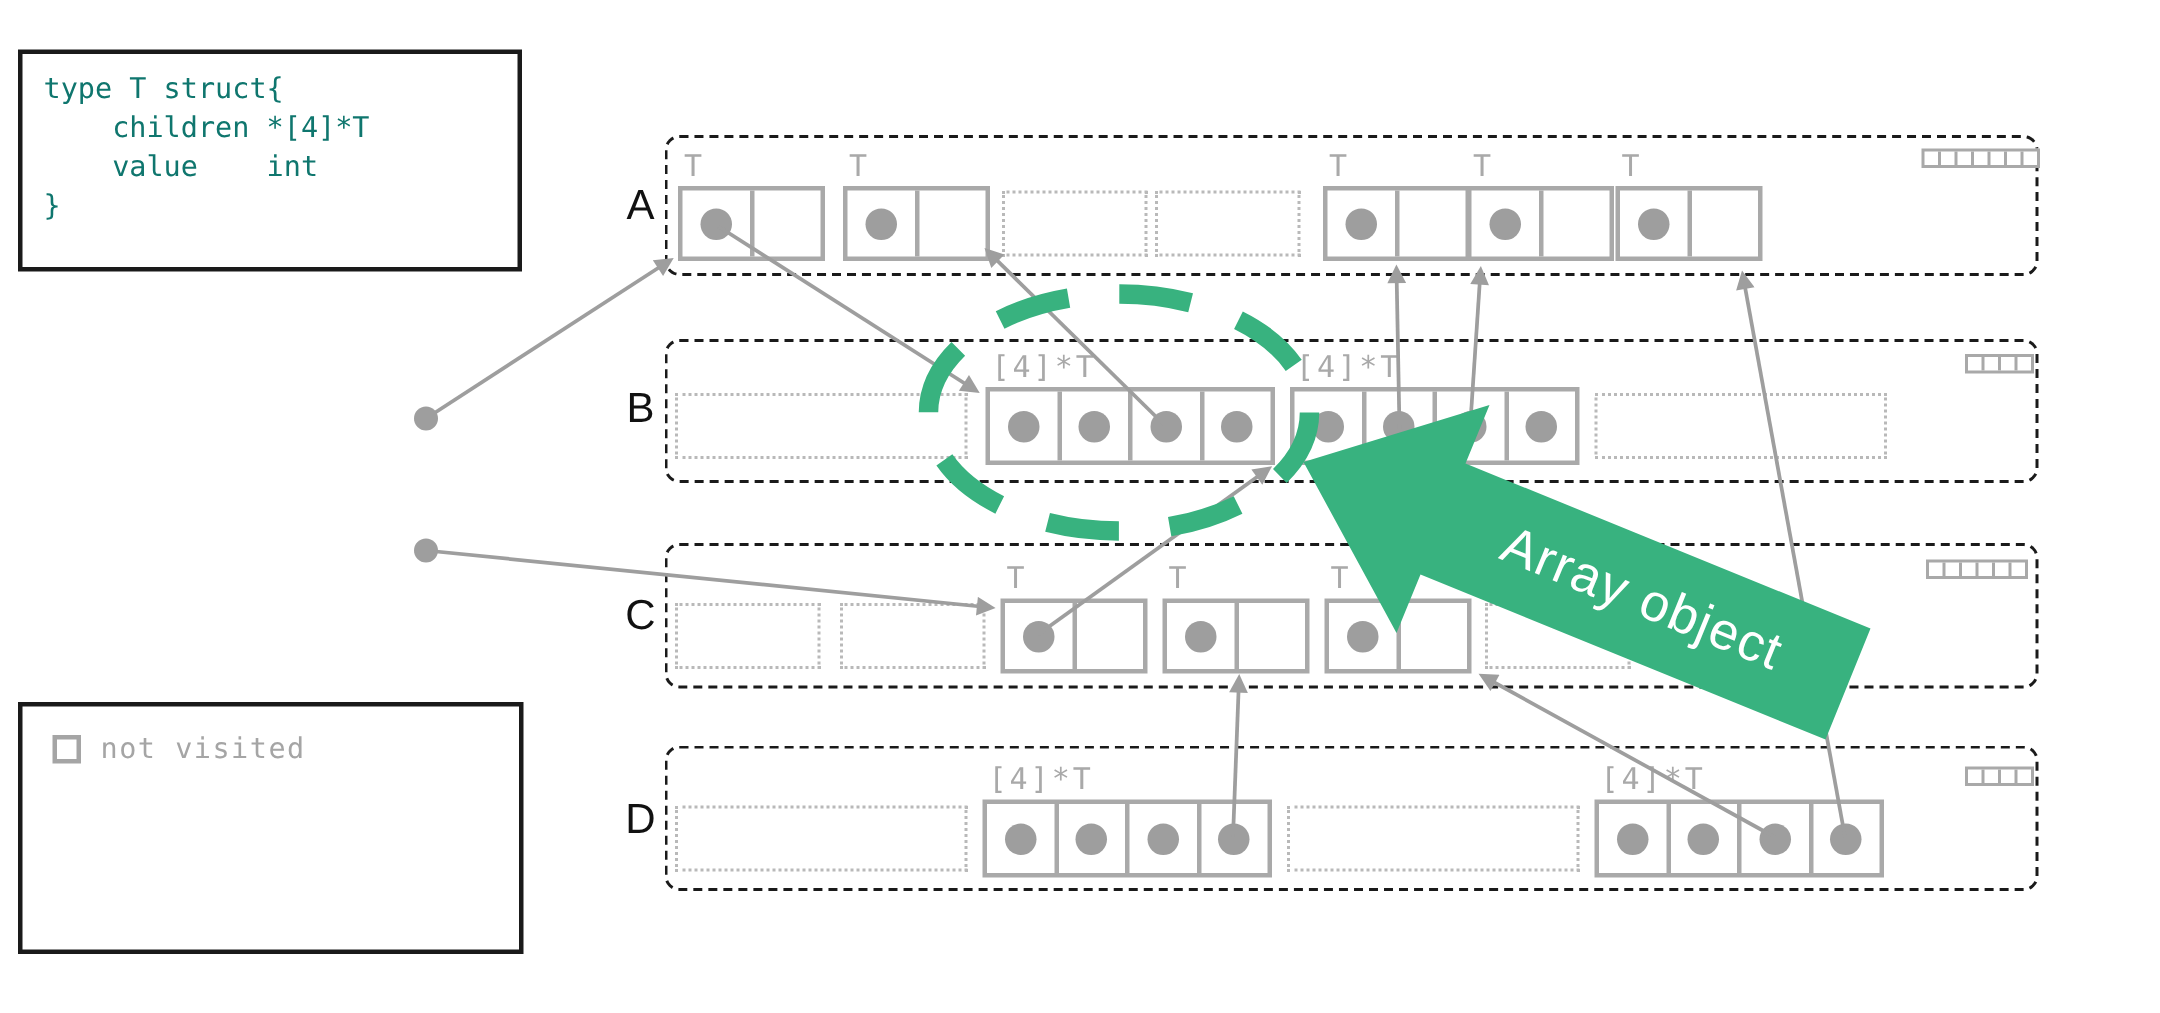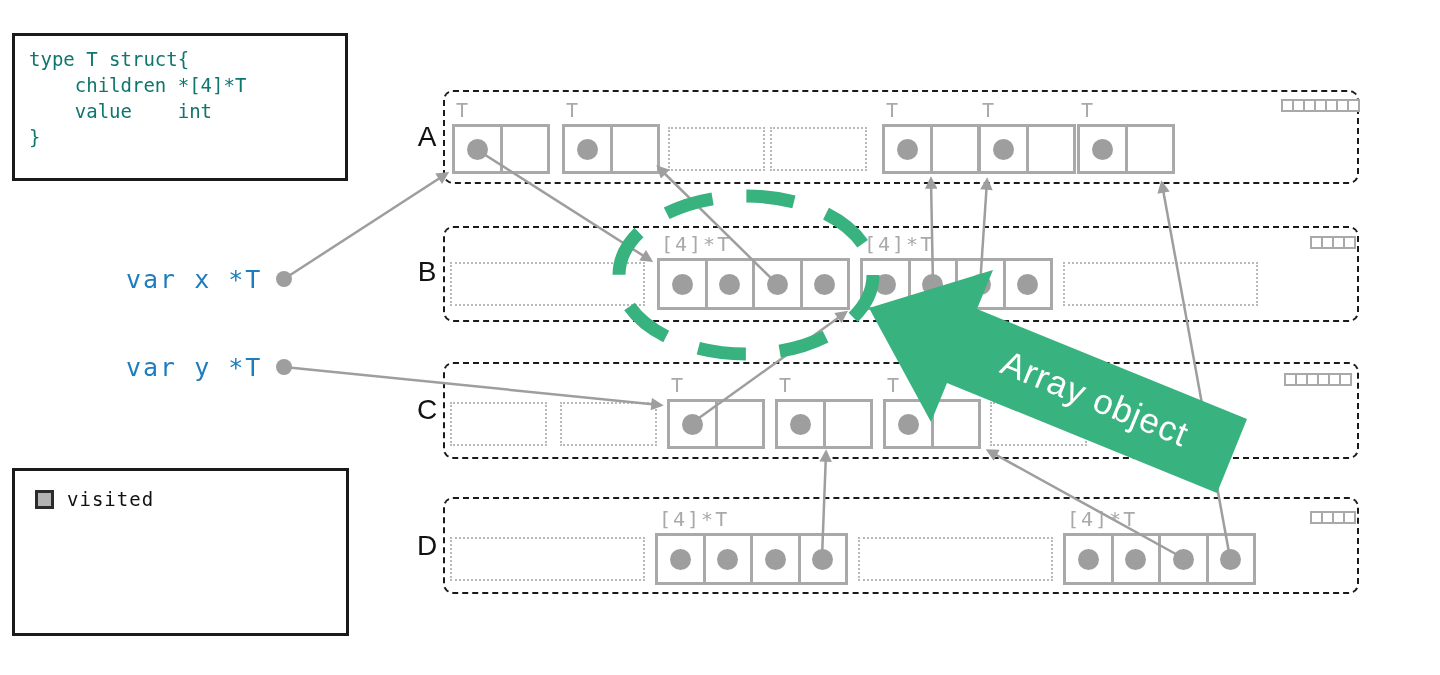--- a/index.html
+++ b/index.html
@@ -51,27 +51,25 @@
 
 <div class="canvas">
 
   <div class="code-box">
     <pre>type T struct{
     children *[4]*T
     value    int
 }</pre>
   </div>
 
-  <div class="var-label var-x" style="color: rgb(29, 125, 191);">var x *T</div>
-  <div class="var-label var-y" style="color: rgb(29, 125, 191);">var y *T</div>
 
   <div class="legend-box">
     <div class="legend-row">
-      <span class="lg-swatch" style="border-color: rgb(43, 43, 43); background: rgb(179, 179, 179);"></span>
-      <span class="lg-label" style="color: rgb(17, 17, 17);">visited</span>
+      <span class="lg-swatch" style="border-color: rgb(165, 165, 165); background: rgb(255, 255, 255);"></span>
+      <span class="lg-label" style="color: rgb(165, 165, 165);">not visited</span>
     </div>
   </div>
 
   <div class="region rg-a"></div>
   <div class="region rg-b"></div>
   <div class="region rg-c"></div>
   <div class="region rg-d"></div>
 
   <div class="region-label rl-a">A</div>
   <div class="region-label rl-b">B</div>

